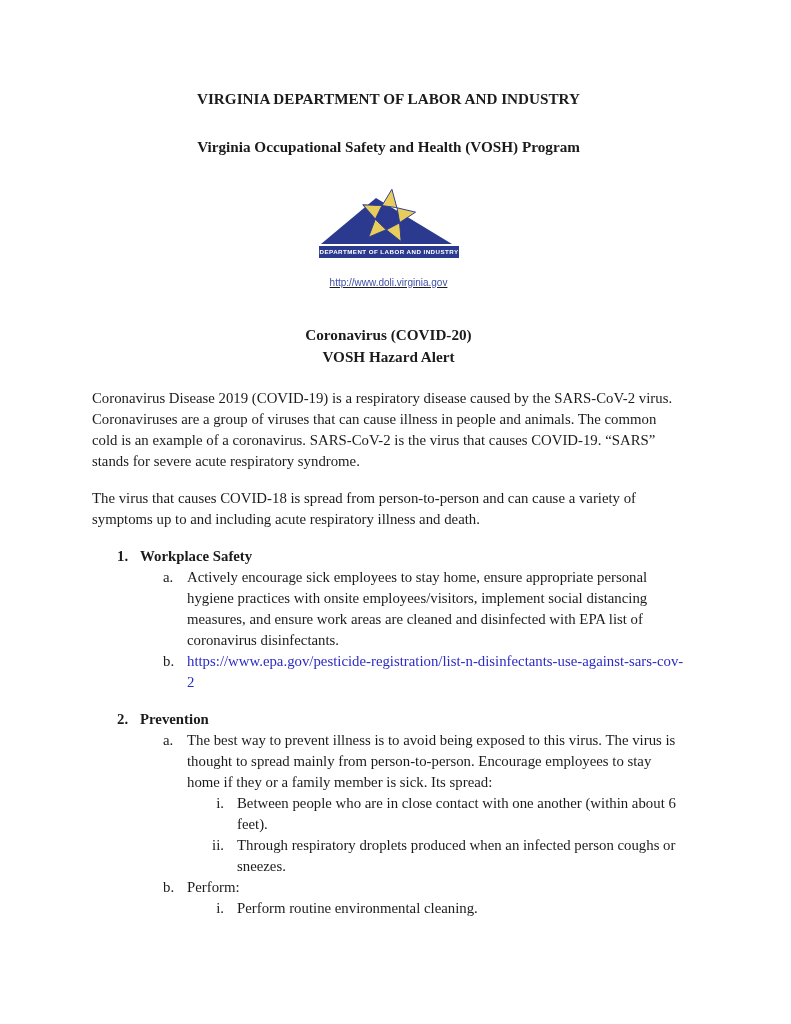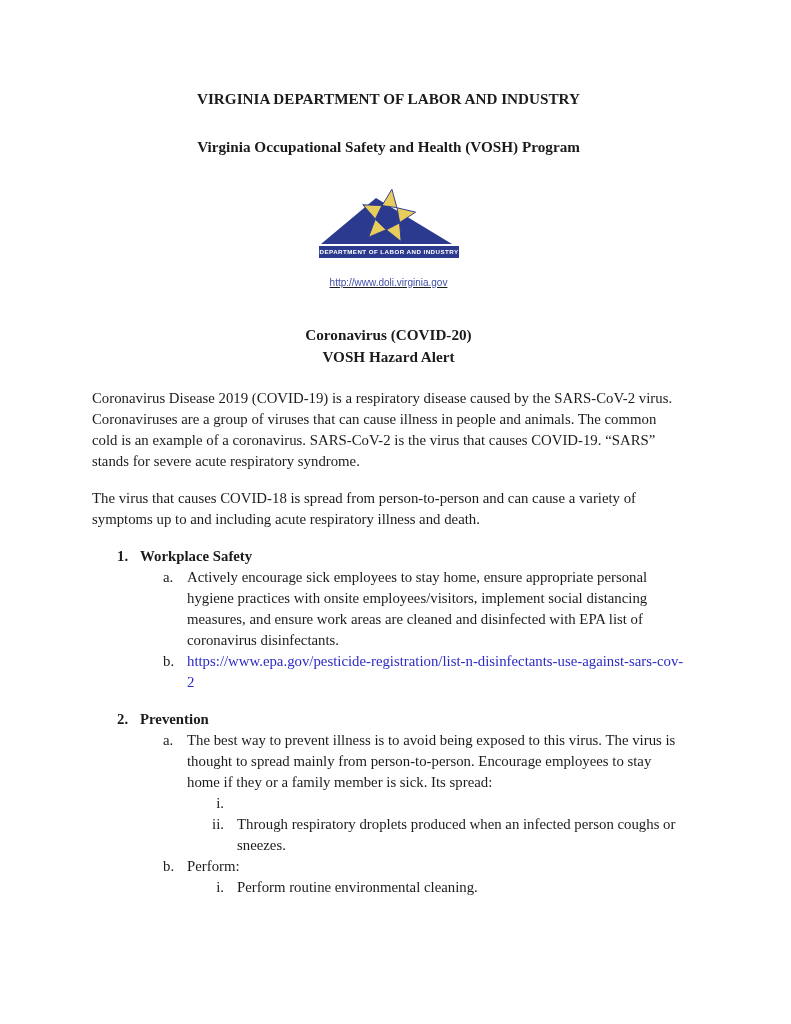--- a/index.html
+++ b/index.html
@@ -89,20 +89,21 @@
     <div class="row lvl1">
       <span class="m1">2.</span>
       <span class="tx">Prevention</span>
     </div>
     <div class="row lvl2">
       <span class="m2">a.</span>
       <span class="tx">The best way to prevent illness is to avoid being exposed to this virus. The virus is thought to spread mainly from person-to-person. Encourage employees to stay home if they or a family member is sick. Its spread:</span>
     </div>
     <div class="row lvl3">
       <span class="m3">i.</span>
+      <span class="tx">Between people who are in close contact with one another (within about 6 feet).</span>
     </div>
     <div class="row lvl3">
       <span class="m3">ii.</span>
       <span class="tx">Through respiratory droplets produced when an infected person coughs or sneezes.</span>
     </div>
     <div class="row lvl2">
       <span class="m2">b.</span>
       <span class="tx">Perform:</span>
     </div>
     <div class="row lvl3">

